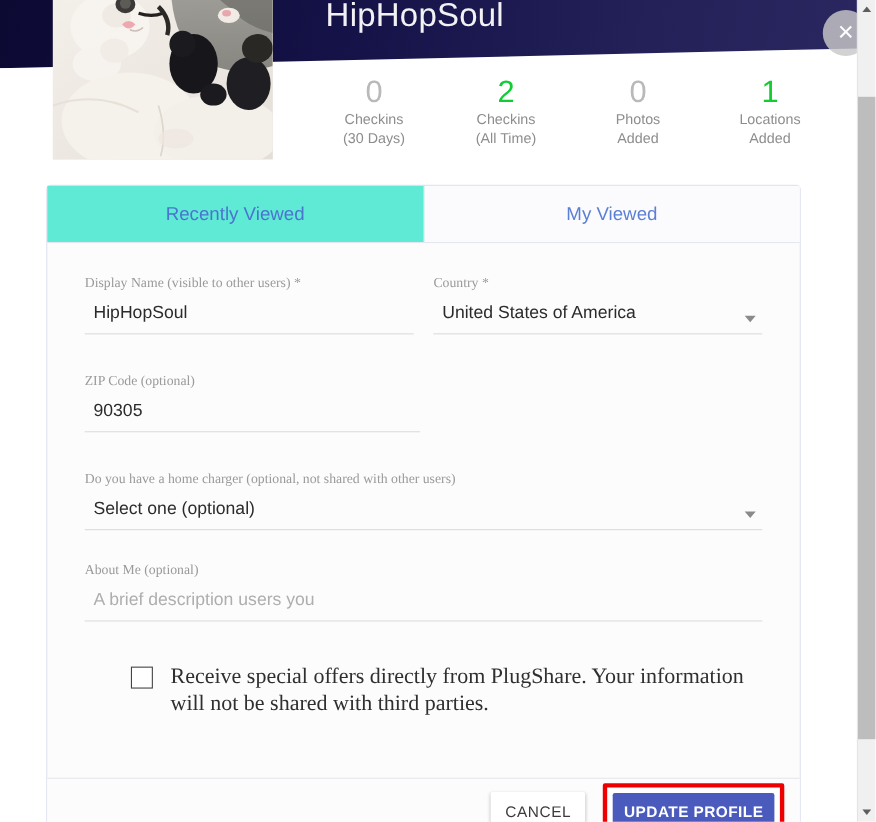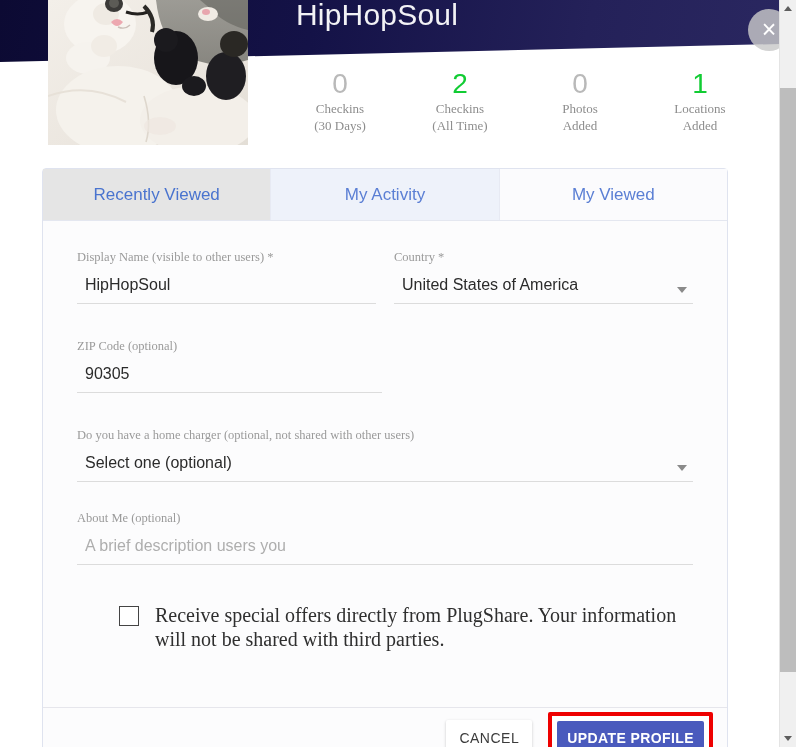--- a/index.html
+++ b/index.html
@@ -75,21 +75,21 @@
     display: flex;
   }
   .stat { flex: 1; text-align: center; }
   .stat-num {
     font-size: 28px; font-weight: 400;
     line-height: 32px;
     color: #b9b9b9;
   }
   .stat-num.green { color: #11cc33; }
   .stat-l1, .stat-l2 {
-    font-size: 13px; color: #8d8d8d; line-height: 17px; font-family: Liberation Serif, serif;
+    font-size: 13px; color: #8d8d8d; line-height: 17px;
   }
 
   
   .card {
     position: absolute;
     left: 42px; top: 168px;
     width: 686px; height: 600px;
     background: #fcfcfd;
     border: 1px solid #dfe3ef;
     border-radius: 4px;
@@ -101,21 +101,21 @@
   }
   .tab {
     flex: 1;
     display: flex; align-items: center; justify-content: center;
     font-size: 17px;
     color: #5b7fd4;
     cursor: pointer;
     border-right: 1px solid #e7eaf3;
   }
   .tab:last-child { border-right: none; }
-  .tab.t0 { background: #e5e5e5; color: #4a74cf; }
+  .tab.t0 { background: #5eead4; color: #4a74cf; }
   .tab.t1 { background: #eef2fa; }
   .tab.t2 { background: #fbfbfd; }
 
   
   .form {
     position: relative;
     padding: 28px 34px 0 34px;
     height: 480px;
   }
   .row { display: flex; gap: 18px; }
@@ -340,21 +340,20 @@
       <div class="stat-num green">1</div>
       <div class="stat-l1">Locations</div>
       <div class="stat-l2">Added</div>
     </div>
   </div>
 
   <div class="card">
 
     <div class="tabs">
       <div class="tab t0">Recently Viewed</div>
-      <div class="tab t1">My Activity</div>
       <div class="tab t2">My Viewed</div>
     </div>
 
     <div class="form">
 
       <div class="row">
         <div class="field half">
           <div class="field-label">Display Name (visible to other users) *</div>
           <div class="field-value">HipHopSoul</div>
         </div>

